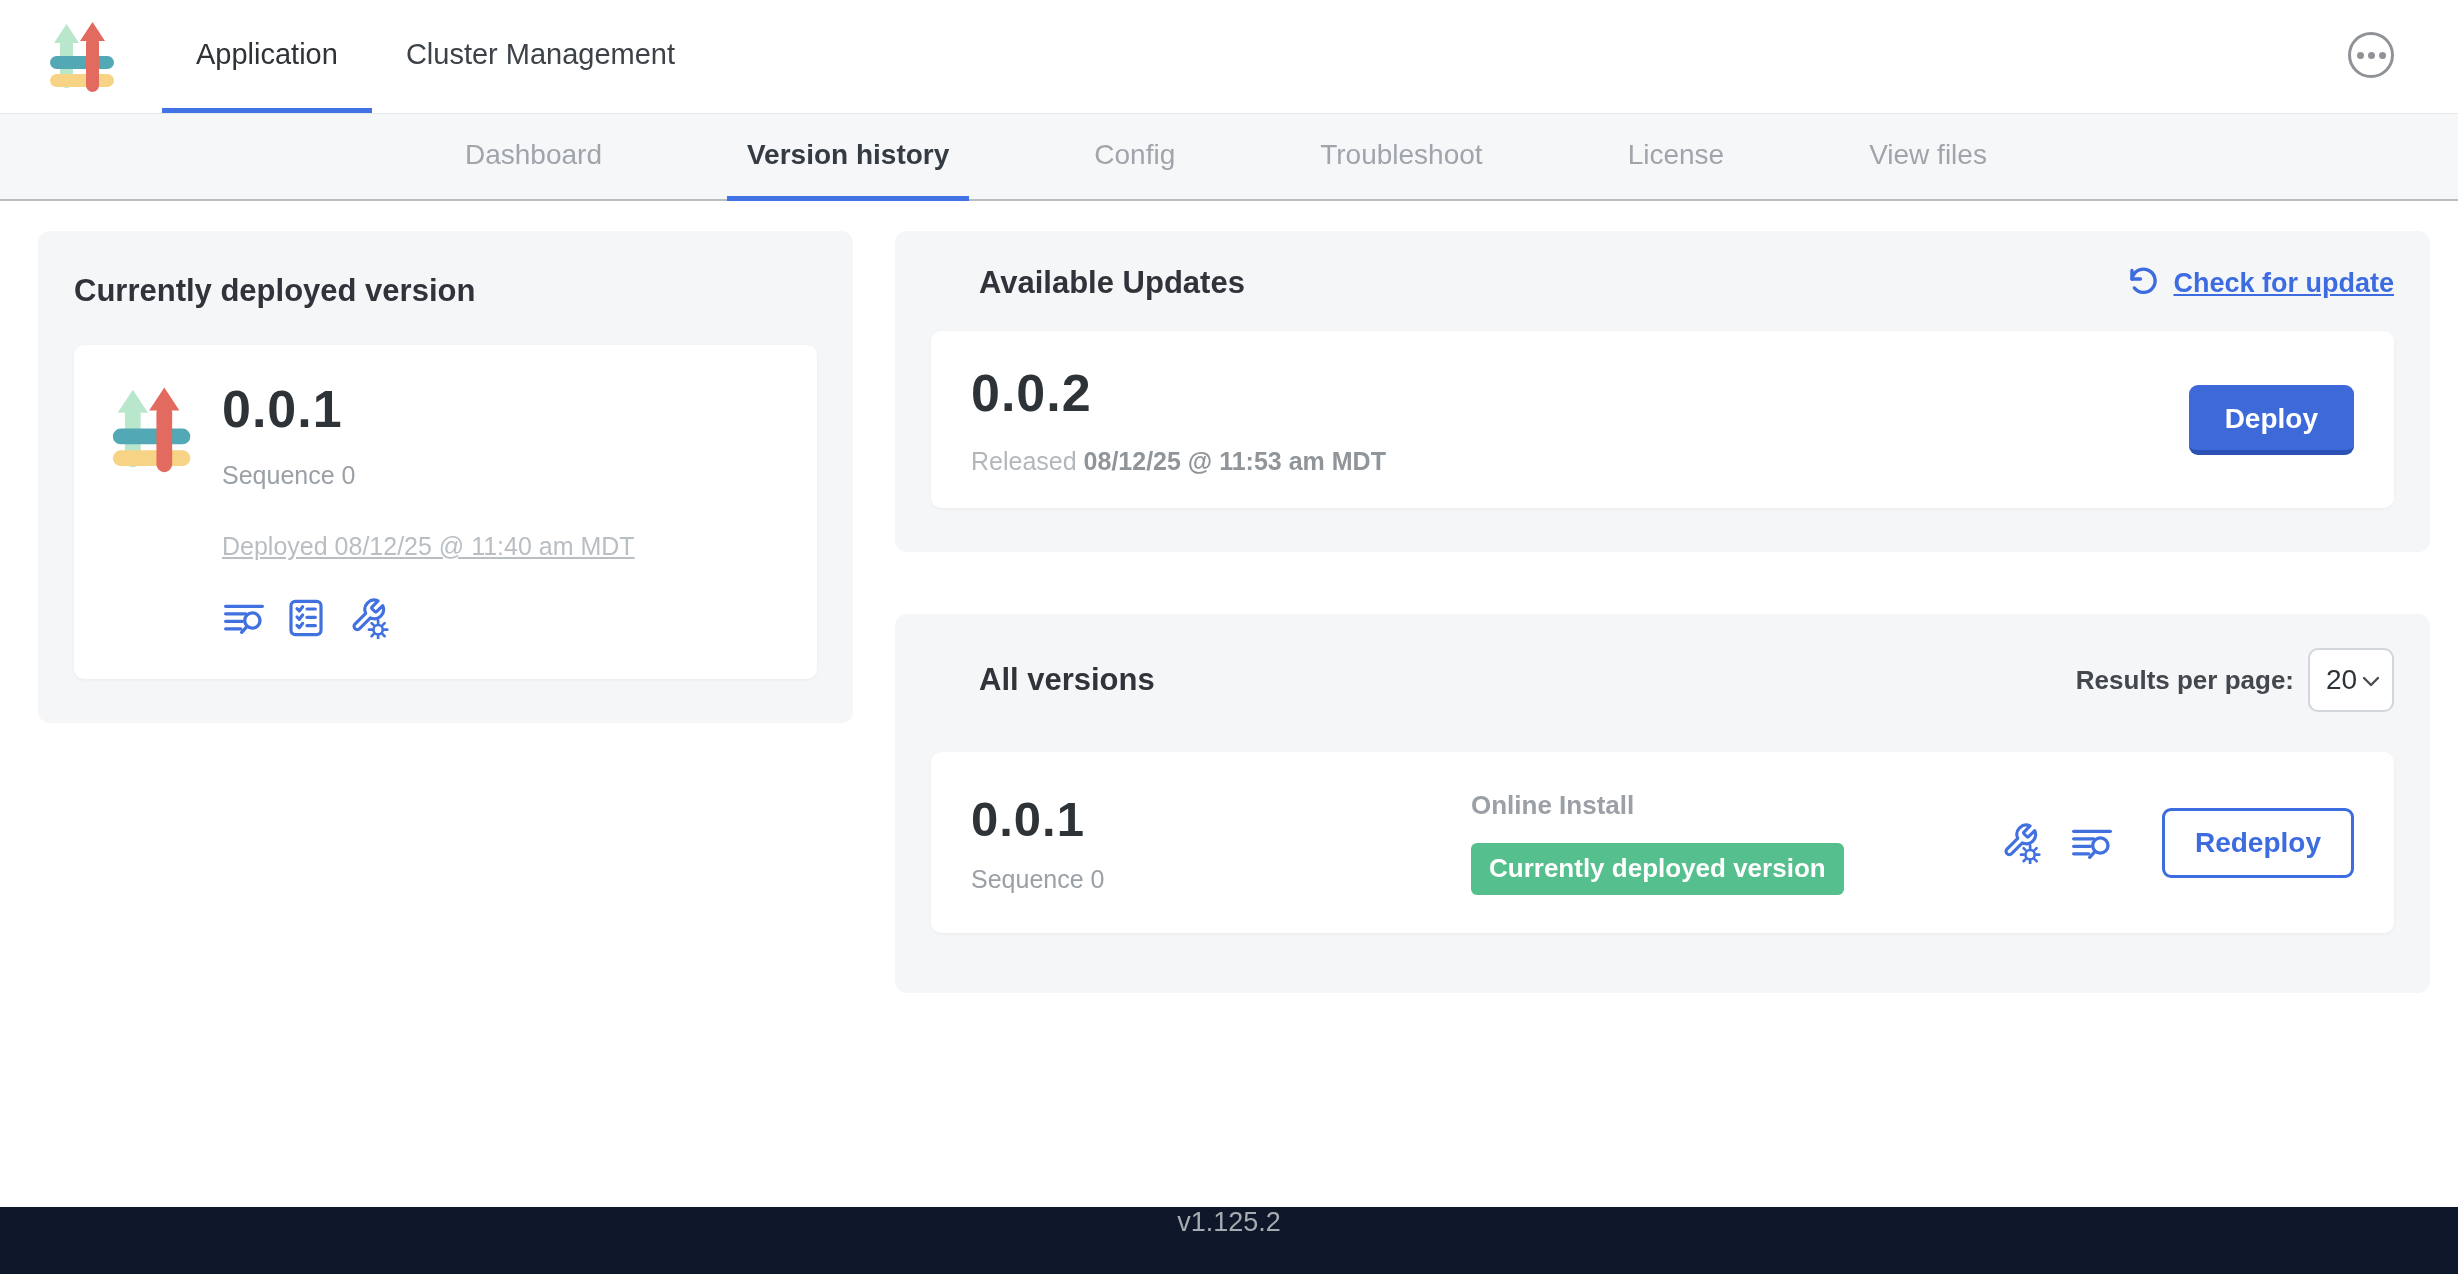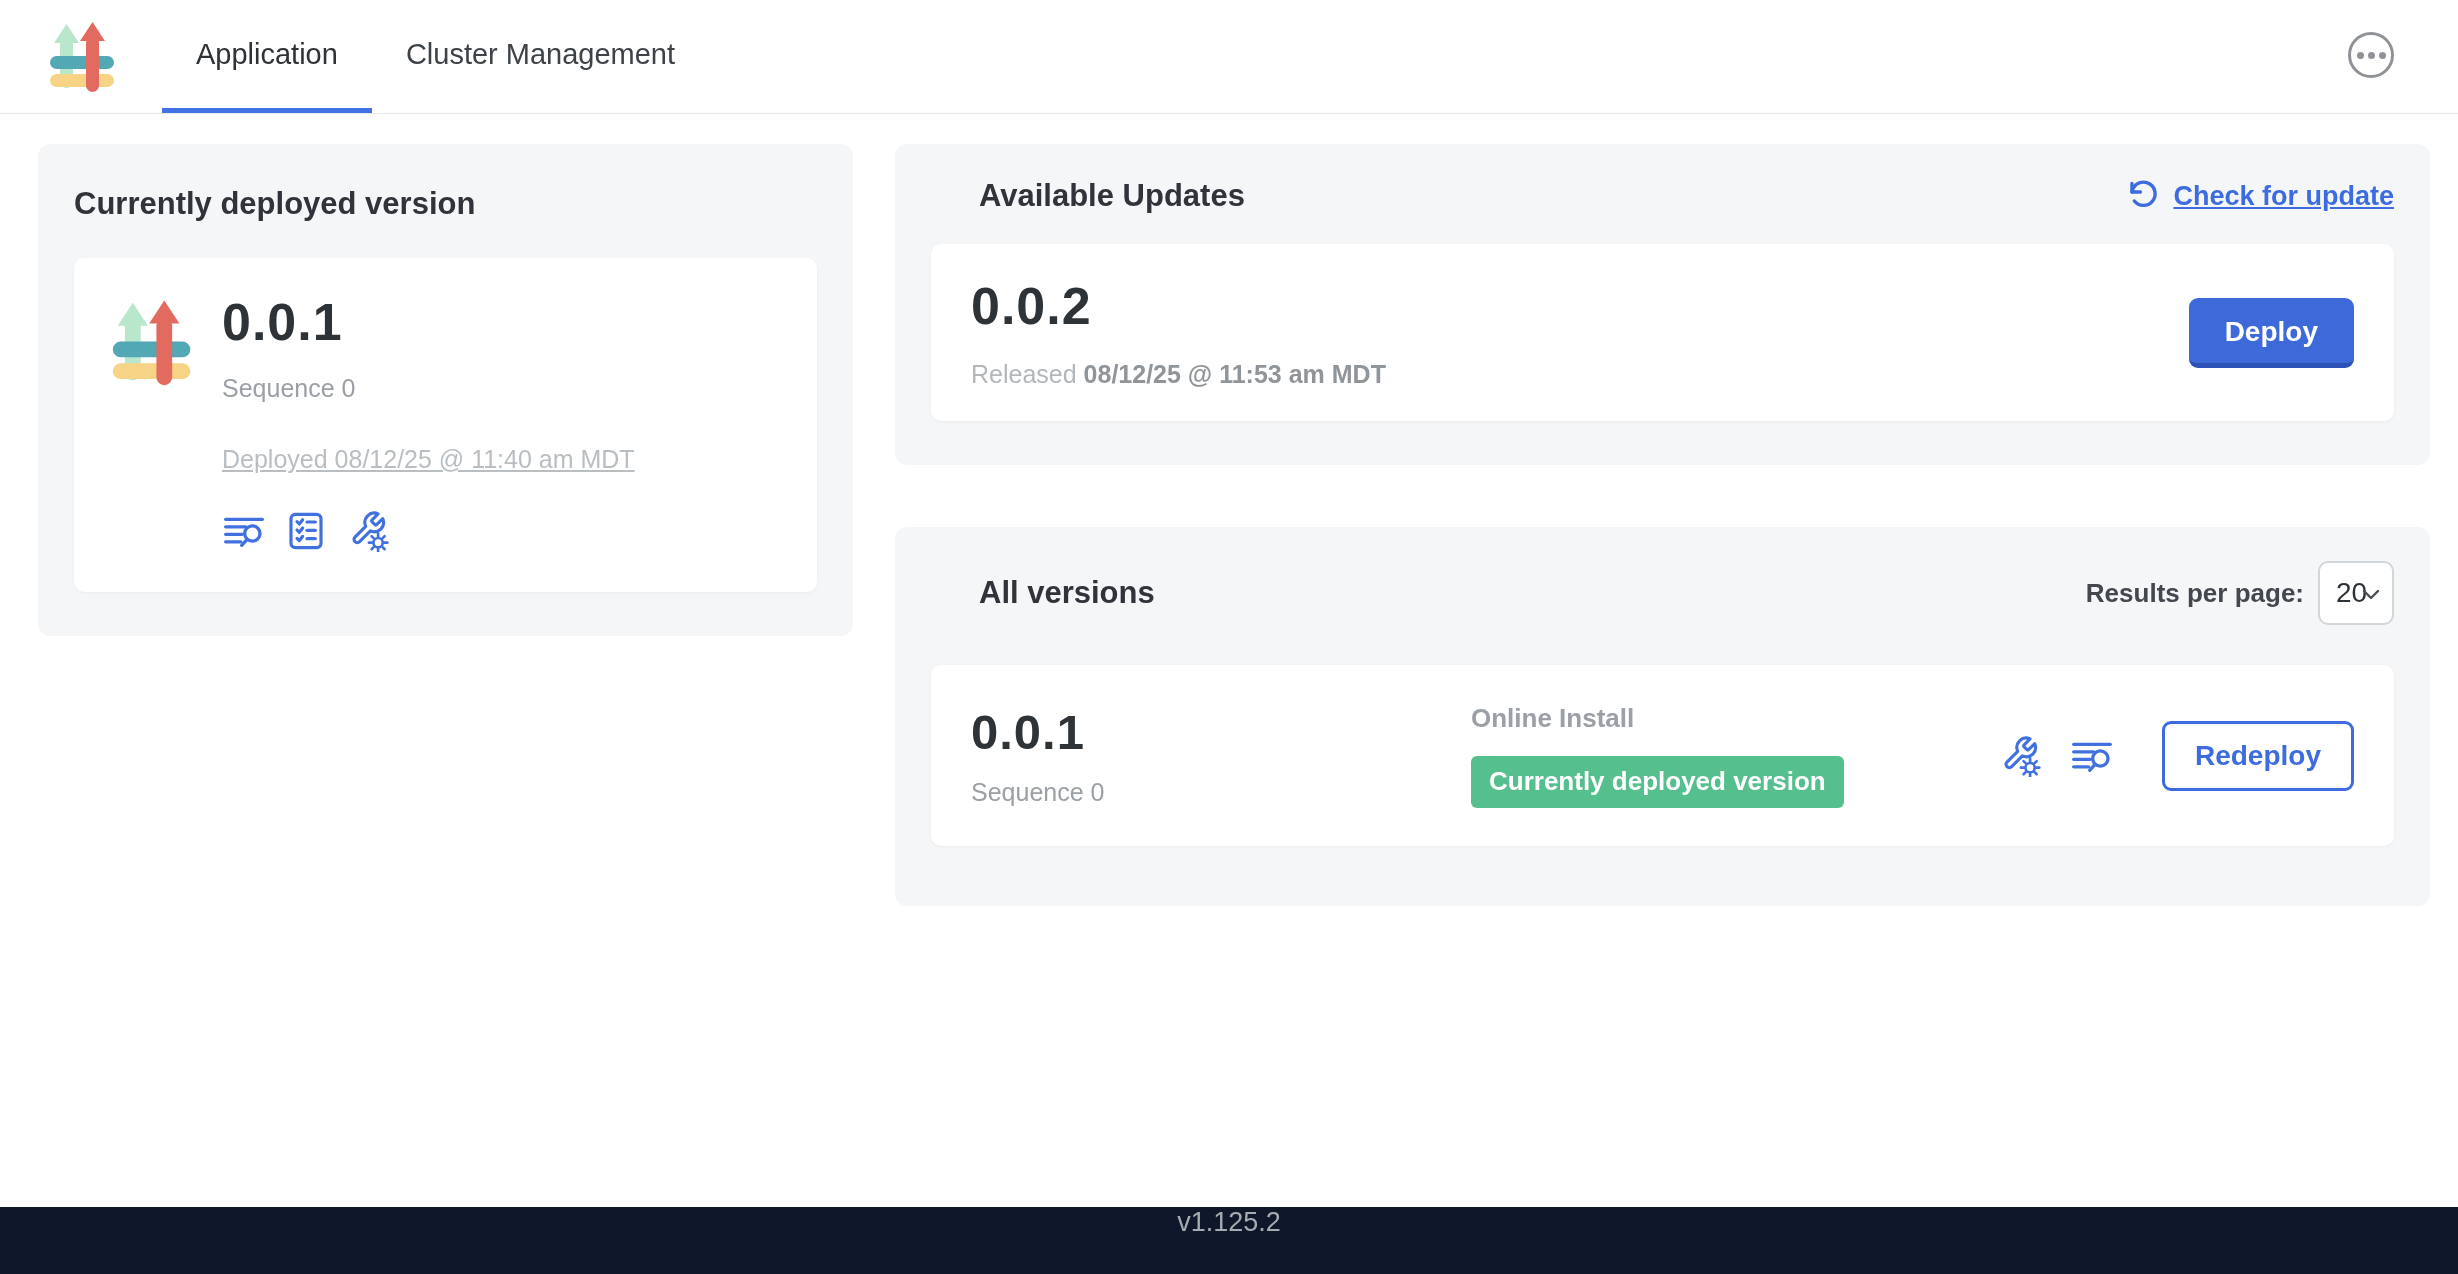--- a/index.html
+++ b/index.html
@@ -46,21 +46,21 @@
   .check-link { display:flex; align-items:center; gap:12px; color:#3d6ce0; font-size:27px; font-weight:bold; cursor:pointer; }
   .check-link .link-text { text-decoration:underline; }
   .update-card { margin-top:30px; padding:32px 40px; display:flex; align-items:center; justify-content:space-between; }
   .released { font-size:25px; margin-top:24px; }
   .released .rel-label { color:#b2b7bb; }
   .released .rel-date { color:#90959a; font-weight:bold; }
   .btn-deploy { background:#3e69d8; border:none; border-bottom:5px solid #2d52b5; border-radius:9px; color:#ffffff; font-family:inherit; font-size:28px; font-weight:bold; padding:18px 36px 15px 36px; cursor:pointer; }
 
   .rpp { display:flex; align-items:center; gap:14px; }
   .rpp-label { font-size:26px; font-weight:bold; color:#43484e; }
-  .rpp-select { position:relative; width:76px; height:64px; background:#fff; border:2px solid #d2d6da; border-radius:10px; display:flex; align-items:center; padding-left:16px; font-size:28px; color:#2e3338; cursor:pointer; }
+  .rpp-select { position:relative; width:86px; height:64px; background:#fff; border:2px solid #d2d6da; border-radius:10px; display:flex; align-items:center; padding-left:16px; font-size:28px; color:#2e3338; cursor:pointer; }
   .rpp-select .chev { position:absolute; right:10px; top:24px; color:#4a4f54; }
 
   .version-row { margin-top:40px; padding:38px 40px; display:flex; align-items:center; }
   .vr-col1 { width:500px; flex:0 0 auto; }
   .vr-version { font-size:49px; font-weight:bold; color:#2e3338; letter-spacing:1px; }
   .vr-seq { font-size:25px; color:#9aa0a6; margin-top:18px; }
   .vr-col2 { flex:1; }
   .install-type { font-size:26px; font-weight:bold; color:#9aa0a6; }
   .badge { display:inline-block; margin-top:22px; background:#55bf8d; color:#ffffff; font-size:26px; font-weight:bold; padding:10px 18px 11px 18px; border-radius:6px; }
   .vr-actions { display:flex; align-items:center; gap:28px; color:#4170df; }
@@ -102,20 +102,40 @@
       </div>
     </div>
     <div class="header-spacer"></div>
     <div class="dots-btn">
         <i></i>
         <i></i>
         <i></i>
       </div>
   </div>
 
+  <div class="subnav">
+    <div class="subnav-tab">
+        <span>Dashboard</span>
+      </div>
+    <div class="subnav-tab active">
+        <span>Version history</span>
+      </div>
+    <div class="subnav-tab">
+        <span>Config</span>
+      </div>
+    <div class="subnav-tab">
+        <span>Troubleshoot</span>
+      </div>
+    <div class="subnav-tab">
+        <span>License</span>
+      </div>
+    <div class="subnav-tab">
+        <span>View files</span>
+      </div>
+  </div>
 
   <div class="main">
 
     <div class="left-col">
       <div class="panel">
         <div class="panel-title">Currently deployed version</div>
         <div class="card deployed-card">
           <div class="deployed-logo">
             <svg viewBox="0 0 76 76" width="92" height="92">
               <g fill="#b9e7cb">

